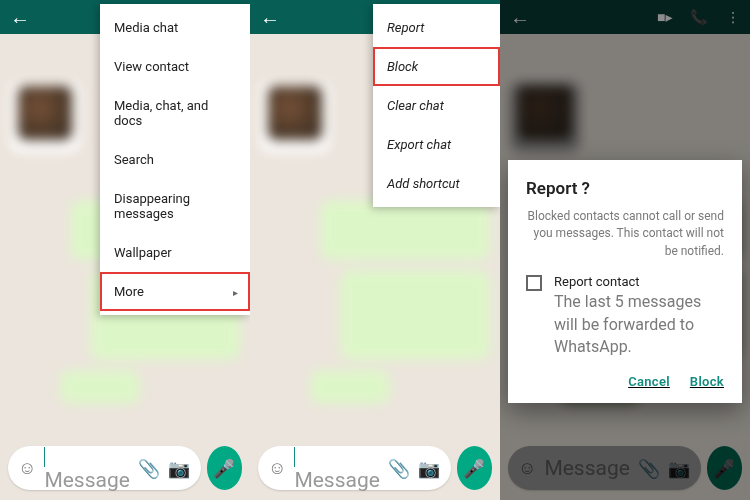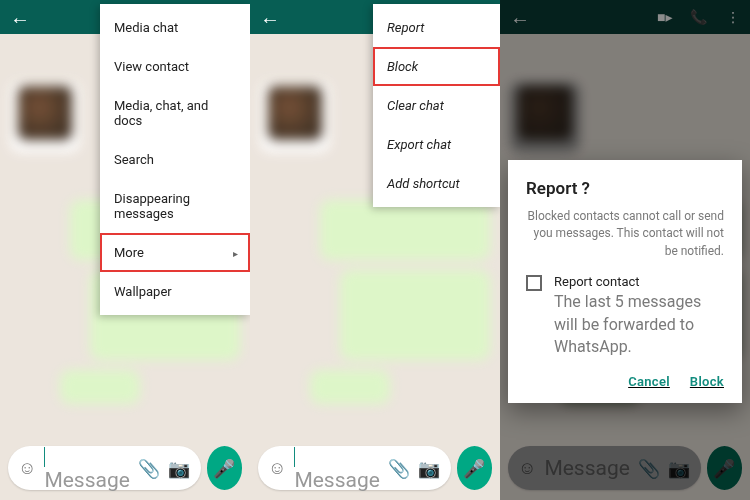--- a/index.html
+++ b/index.html
@@ -63,25 +63,25 @@
   <div class="header">
     <span class="back-icon">←</span>
   </div>
 
   <div class="menu">
     <div class="menu-item">Media chat</div>
     <div class="menu-item">View contact</div>
     <div class="menu-item">Media, chat, and docs</div>
     <div class="menu-item">Search</div>
     <div class="menu-item">Disappearing messages</div>
+    <div class="menu-item">Wallpaper</div>
     <div class="menu-item highlighted">
       <span>More</span>
       <span class="more-arrow">▸</span>
     </div>
-    <div class="menu-item">Wallpaper</div>
   </div>
 
   <div class="inputbar">
     <div class="textpill">
       <span class="emoji-icon">☺</span>
       <span class="msgplaceholder"><span class="cursor"></span><span>Message</span></span>
       <span class="attach-icon">📎</span>
       <span class="camera-icon">📷</span>
     </div>
     <div class="micbtn">

